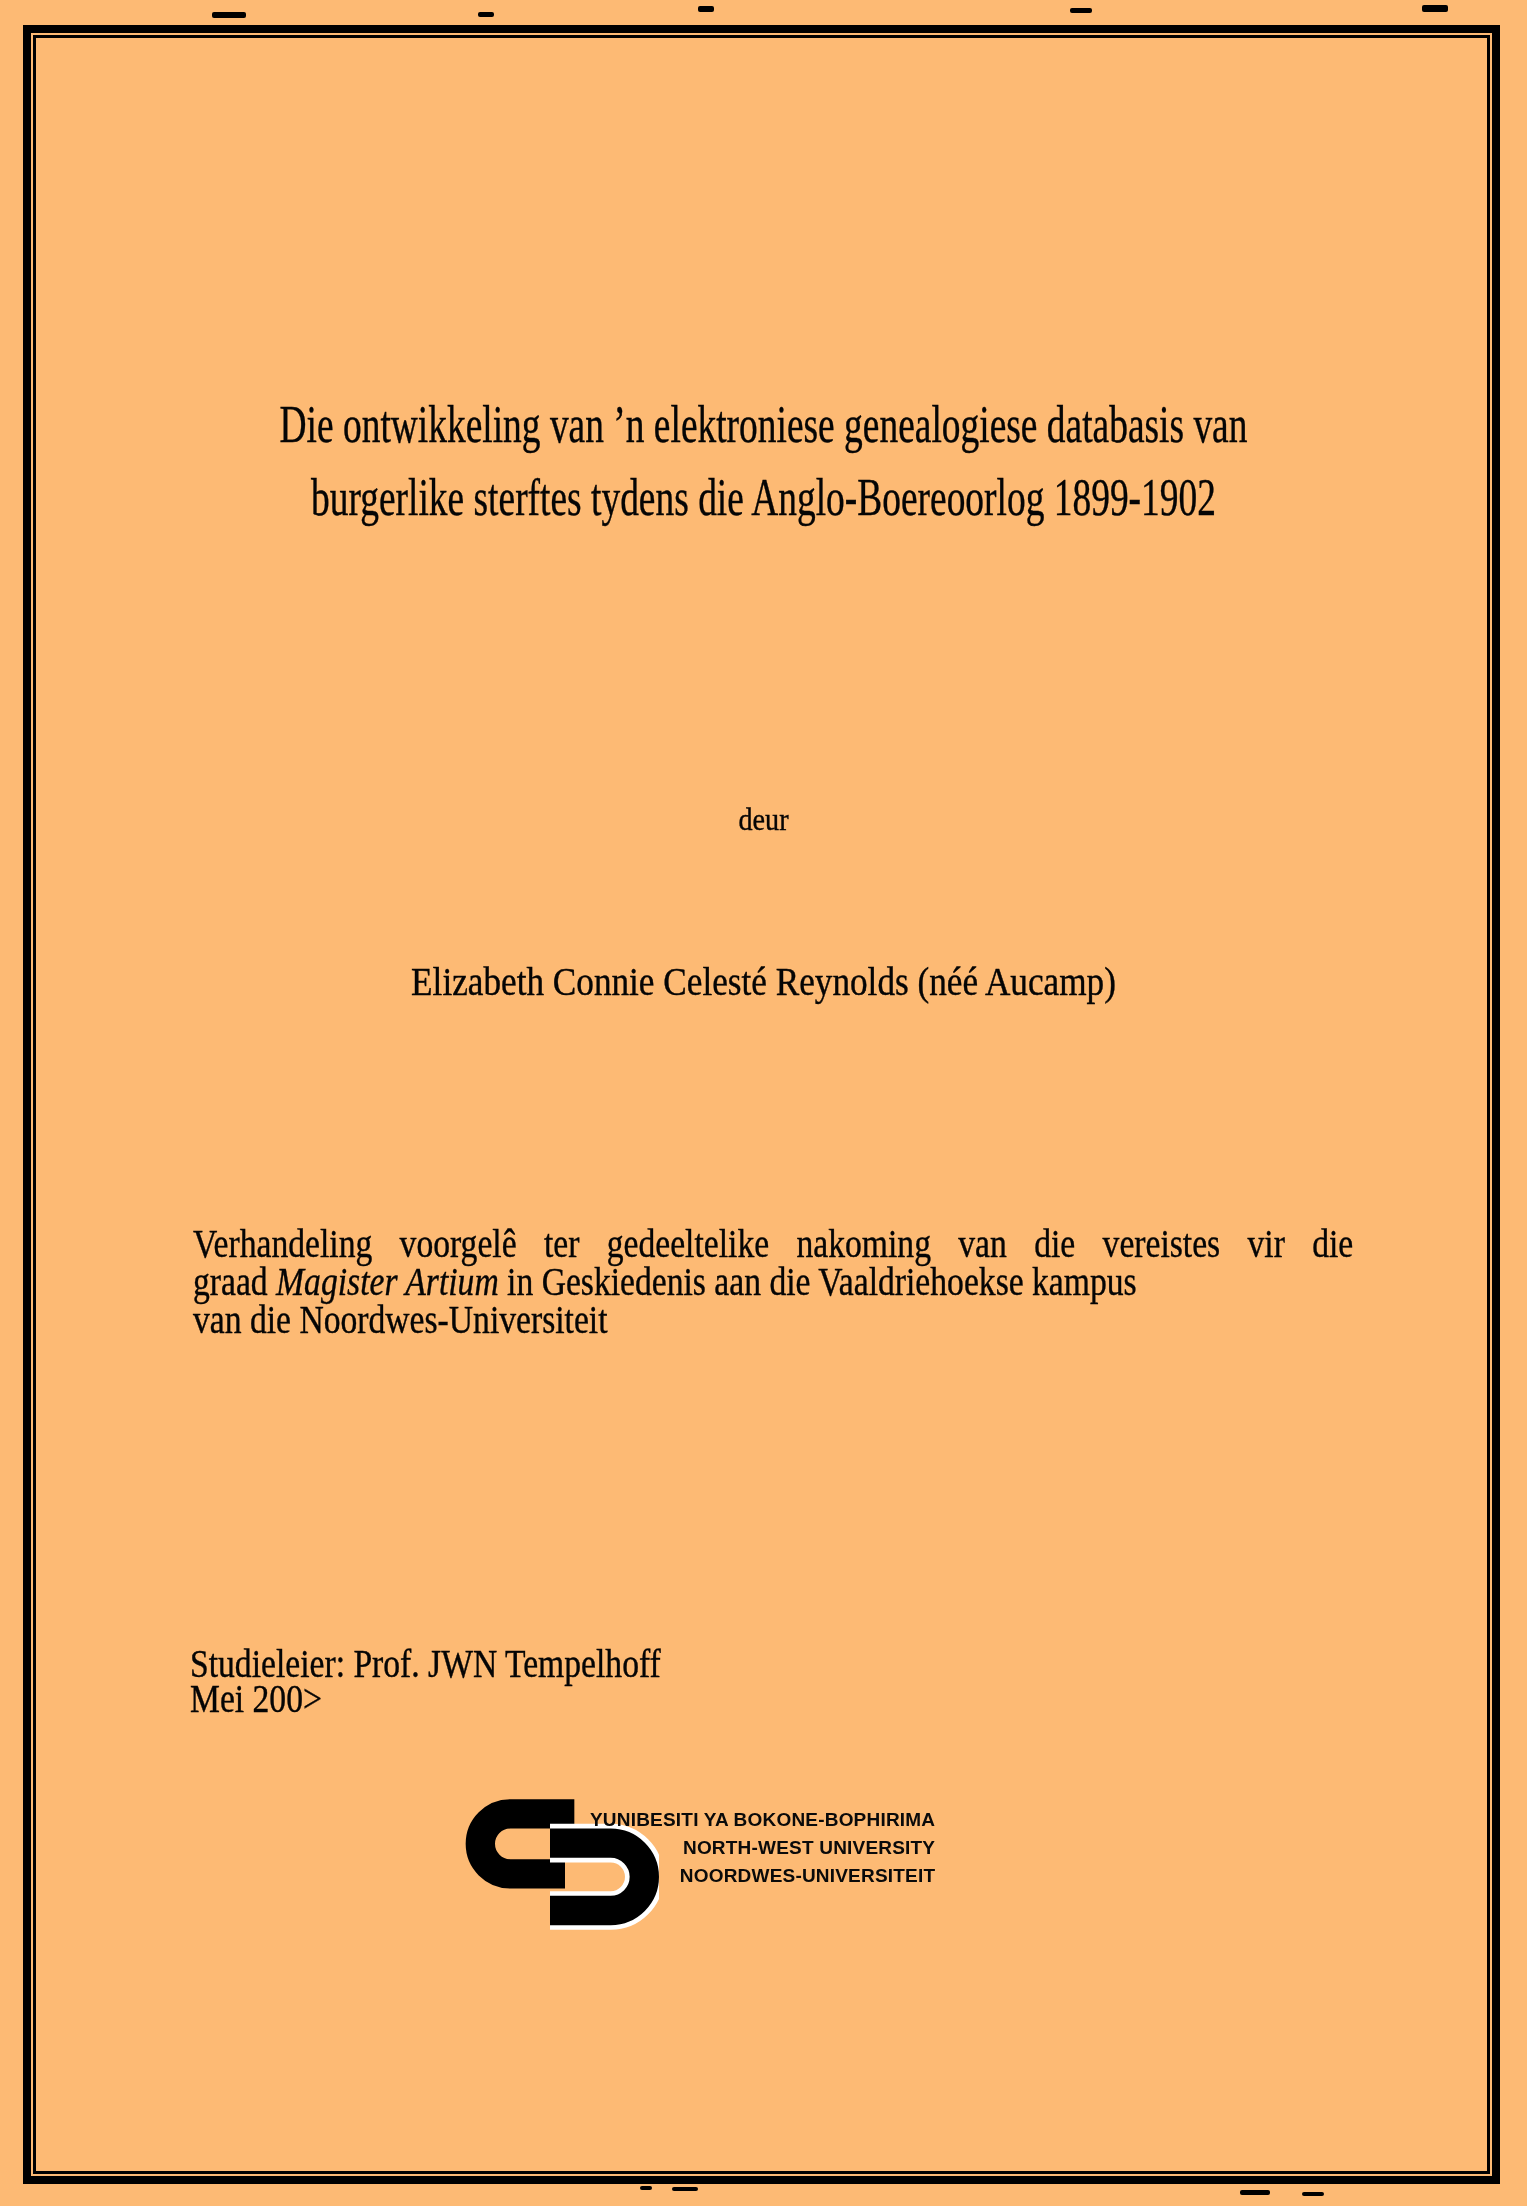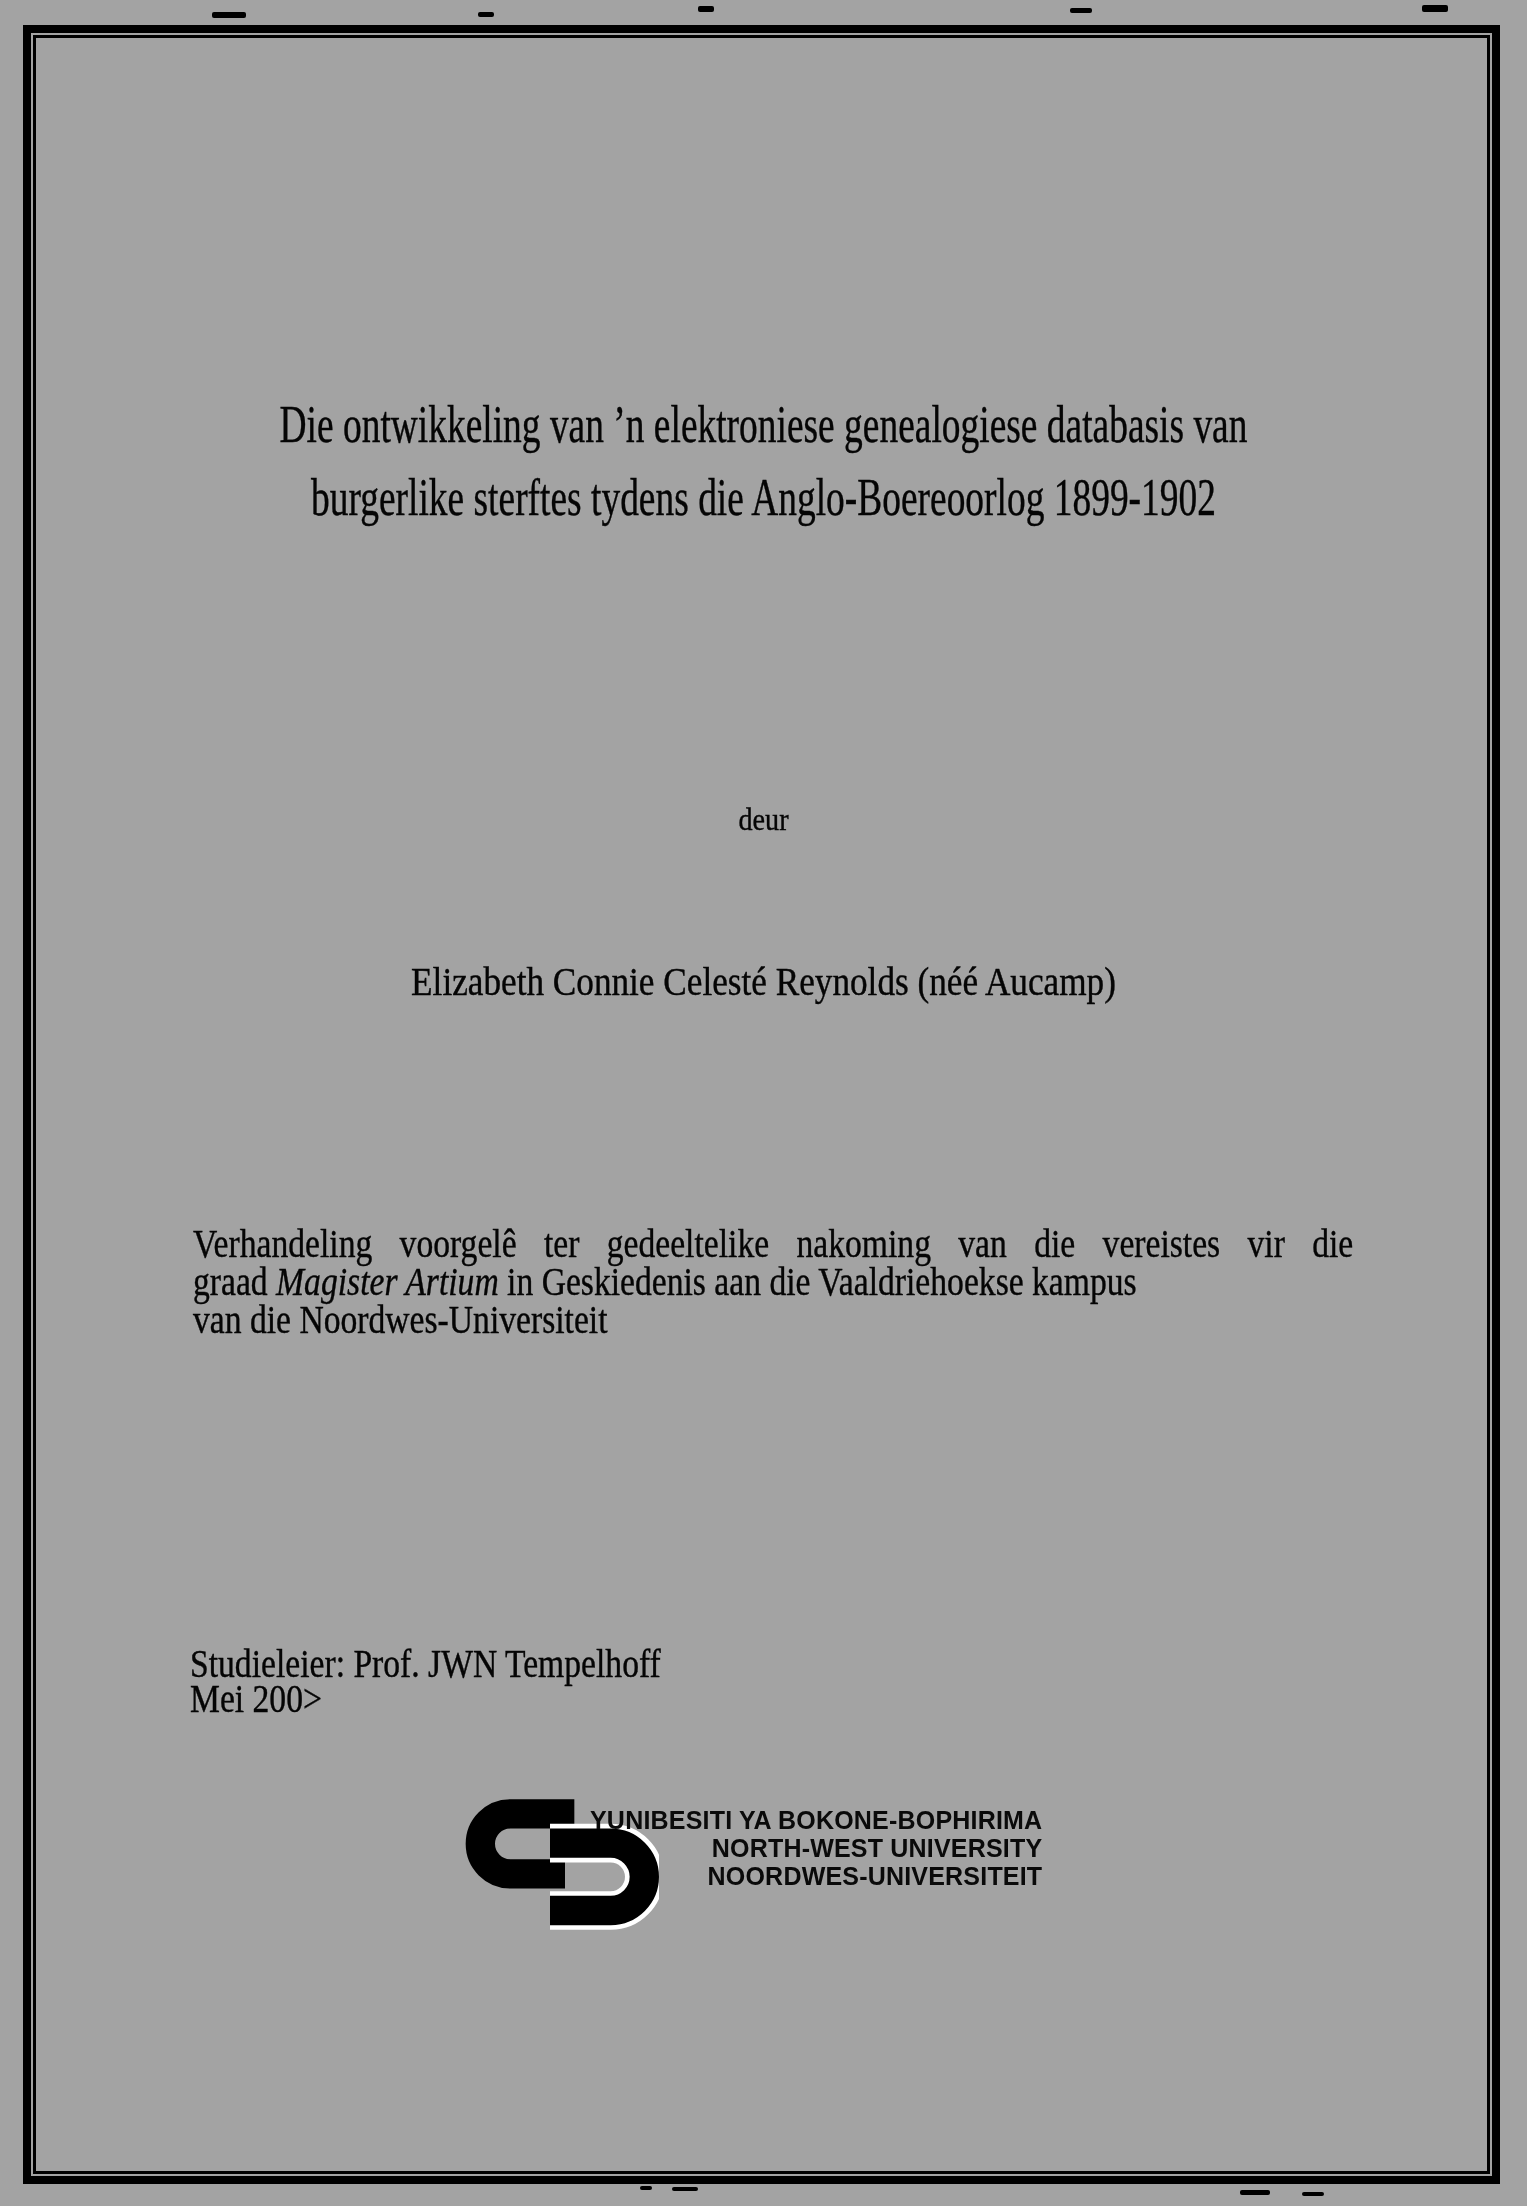--- a/index.html
+++ b/index.html
@@ -1,19 +1,19 @@
 <!DOCTYPE html>
 <html><head>
 <meta charset="utf-8">
 <style>
   html,body{margin:0;padding:0;background:#e8e8e8;}
   .page{
     position:relative;
     width:1527px;height:2206px;
-    background:#a3a3a3;
+    background:#fdba74;
     font-family:"Liberation Serif", serif;
     color:#050505;
     overflow:hidden;
     -webkit-text-stroke:0.4px currentColor;
   }
   
   .frame{
     position:absolute;left:23px;top:25px;width:1477px;height:2159px;
     border:8px solid #000;box-sizing:border-box;
   }
@@ -48,21 +48,21 @@
     position:absolute;left:190px;top:1646px;width:1000px;
     font-size:41px;line-height:35px;
     transform:scaleX(0.82);transform-origin:0 0;
   }
   
   .logo{position:absolute;left:465px;top:1799px;width:700px;height:140px;}
   .logo svg{position:absolute;left:0;top:0;}
   .logo-text{
     position:absolute;left:125px;top:7px;
     font-family:"Liberation Sans", sans-serif;
-    font-weight:700;font-size:25px;line-height:28px;
+    font-weight:700;font-size:19px;line-height:28px;
     letter-spacing:0.2px;color:#0a0a0a;
     -webkit-text-stroke:0;
     white-space:nowrap;
   }
   .logo-text .indent{margin-left:80px;text-align:right;}
 
   
   .mark{position:absolute;background:#000;border-radius:2px;}
 </style>
 </head>

